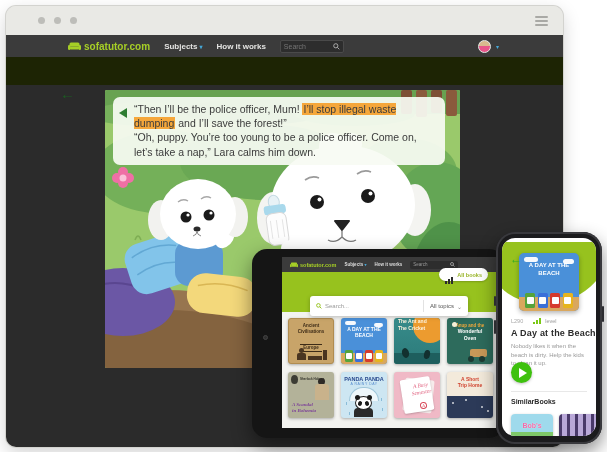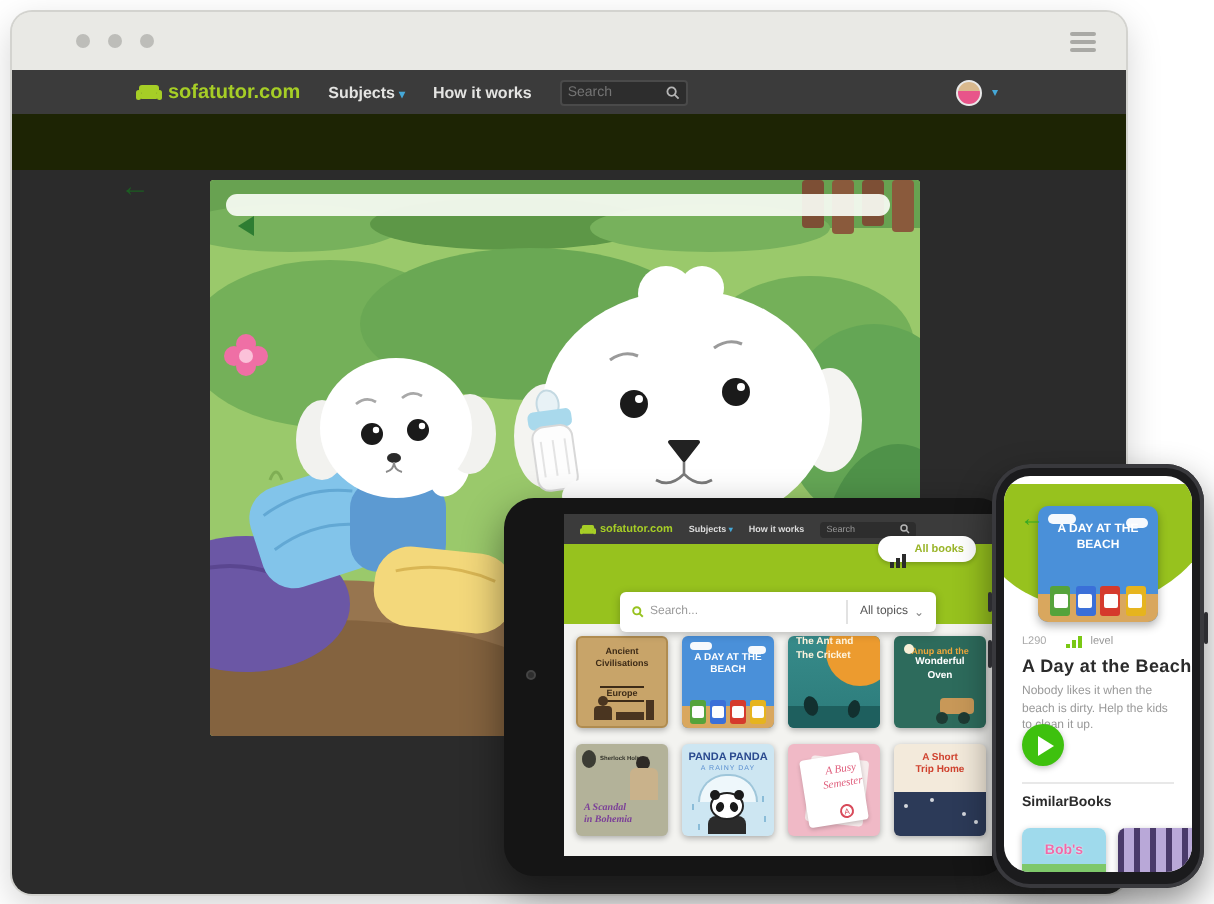--- a/index.html
+++ b/index.html
@@ -321,20 +321,22 @@
             <ellipse cx="172" cy="112" rx="5.5" ry="7" fill="#e8f2f6" stroke="#c4d9e2" stroke-width="1"></ellipse>
             <rect x="161" y="115" width="22" height="9" rx="3" fill="#a9d9ec"></rect>
             <rect x="162" y="123" width="20" height="32" rx="6" fill="#fdfdfd" stroke="#d8d8d8" stroke-width="1"></rect>
             <path d="M166 130 v18 M172 130 v18 M178 130 v18" stroke="#e4e4e4" stroke-width="1" fill="none"></path>
           </g>
           <ellipse cx="186" cy="158" rx="10" ry="8" fill="#ffffff"></ellipse>
         </svg>
 
         <div class="storybox">
           <span class="play-tri"></span>
+          <p><span>“Then I’ll be the police officer, Mum! </span><mark class="hl">I’ll stop illegal waste dumping</mark><span> and I’ll save the forest!”</span></p>
+          <p>“Oh, puppy. You’re too young to be a police officer. Come on, let’s take a nap,” Lara calms him down.</p>
         </div>
       </div>
     </div>
   </div>
 
   <div class="tablet">
     <span class="tab-cam"></span>
     <div class="tab-screen">
       <div class="tab-nav">
         <svg width="8" height="6" viewBox="0 0 26 18">

